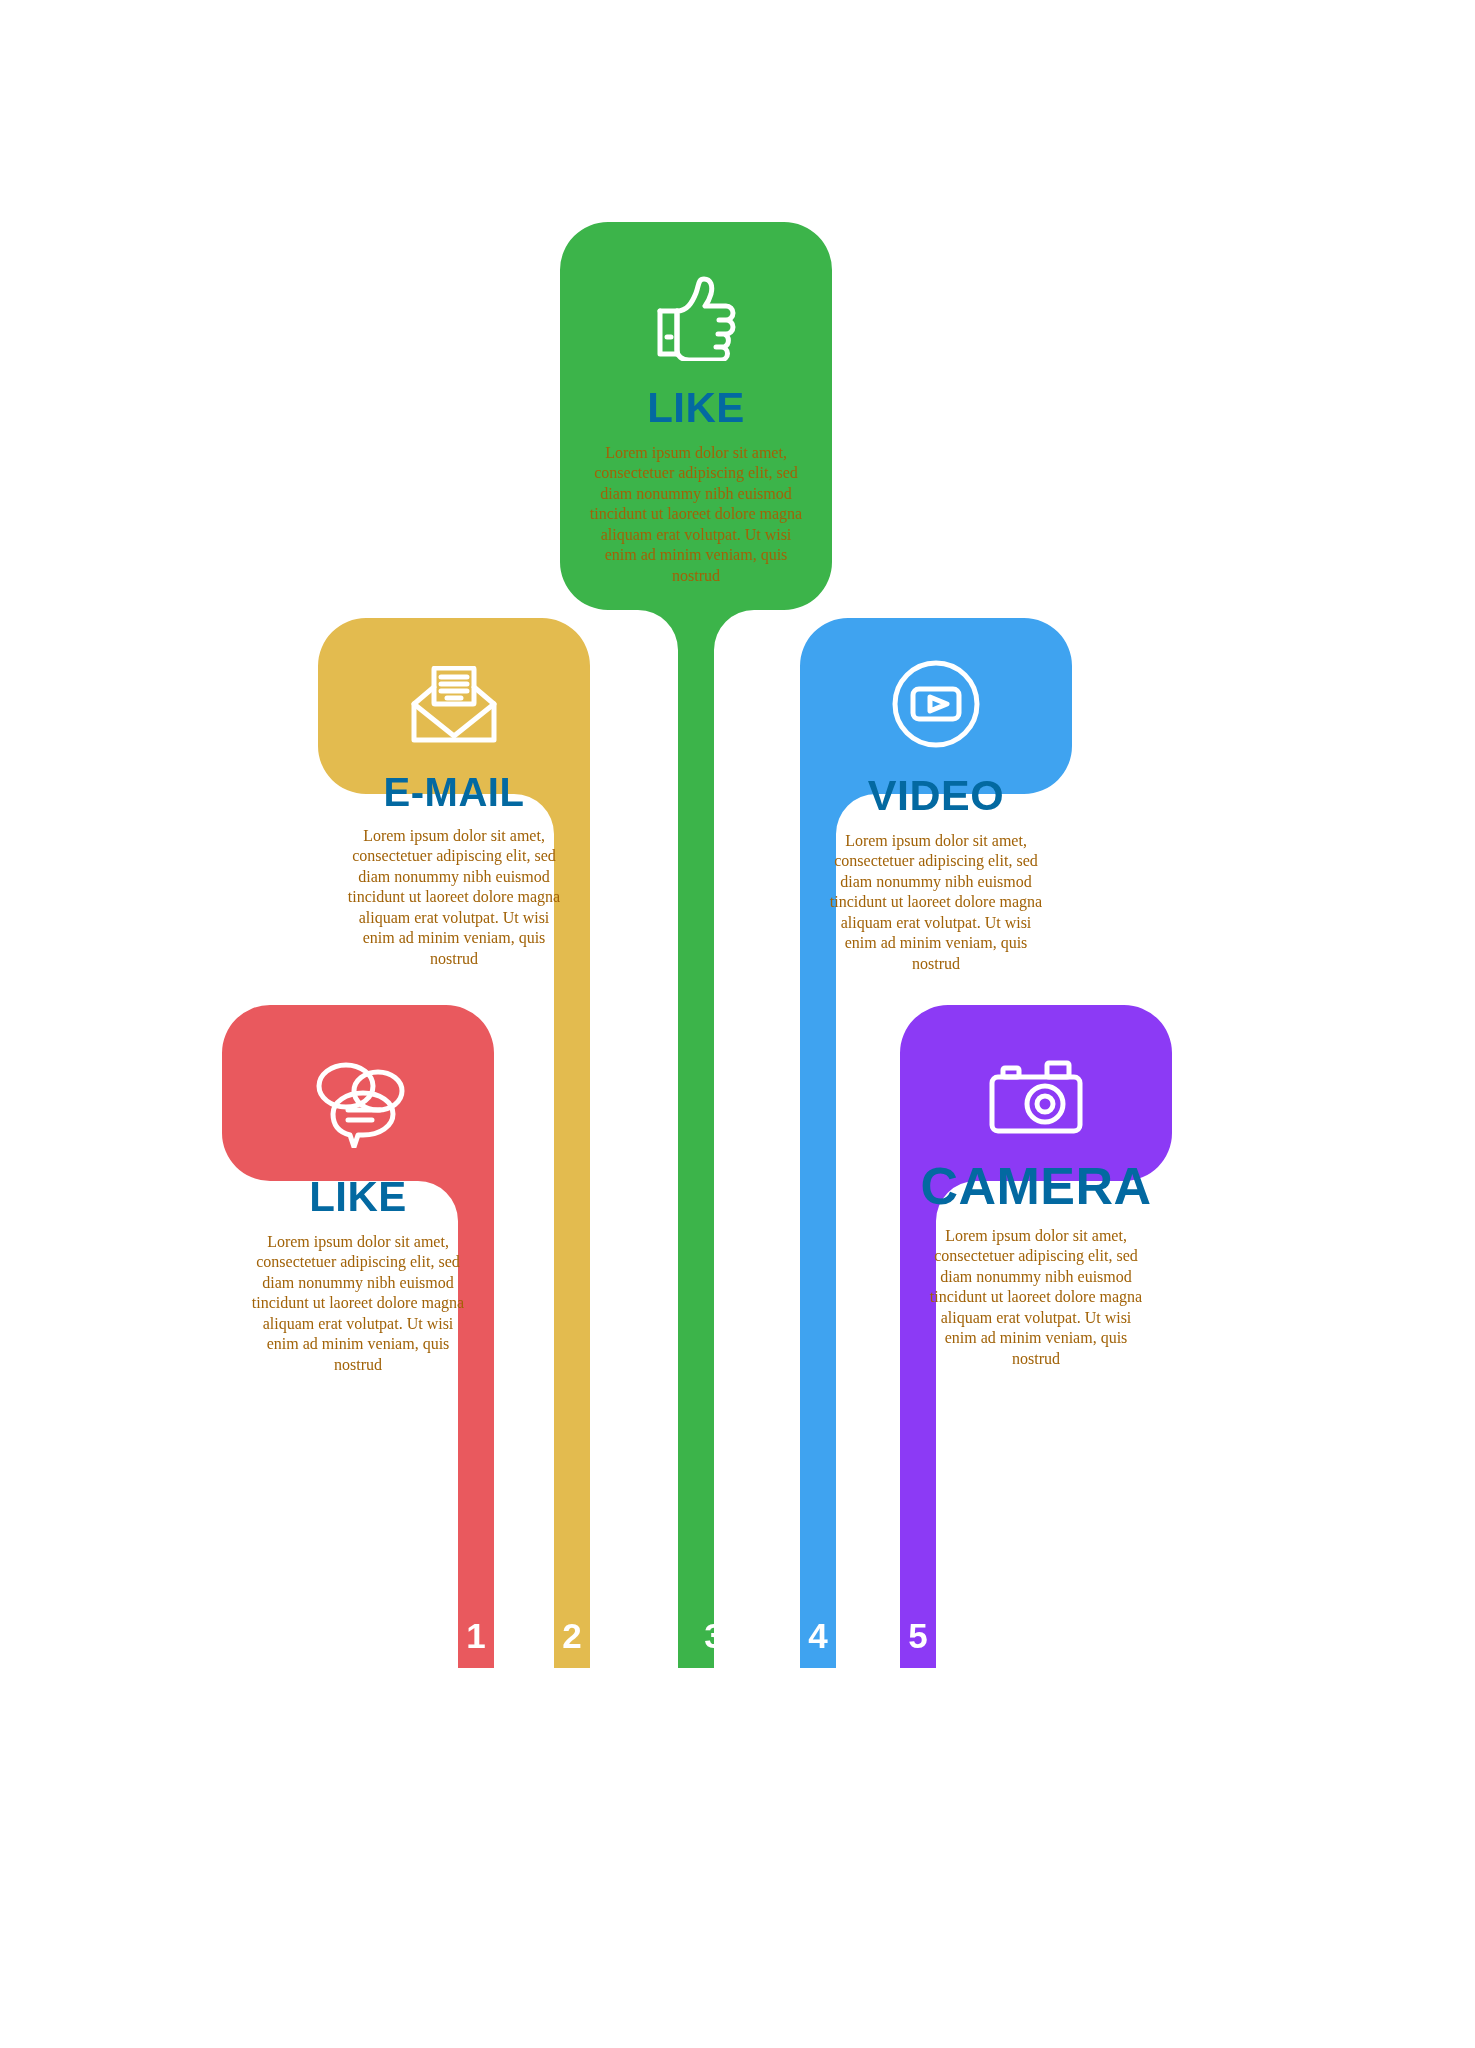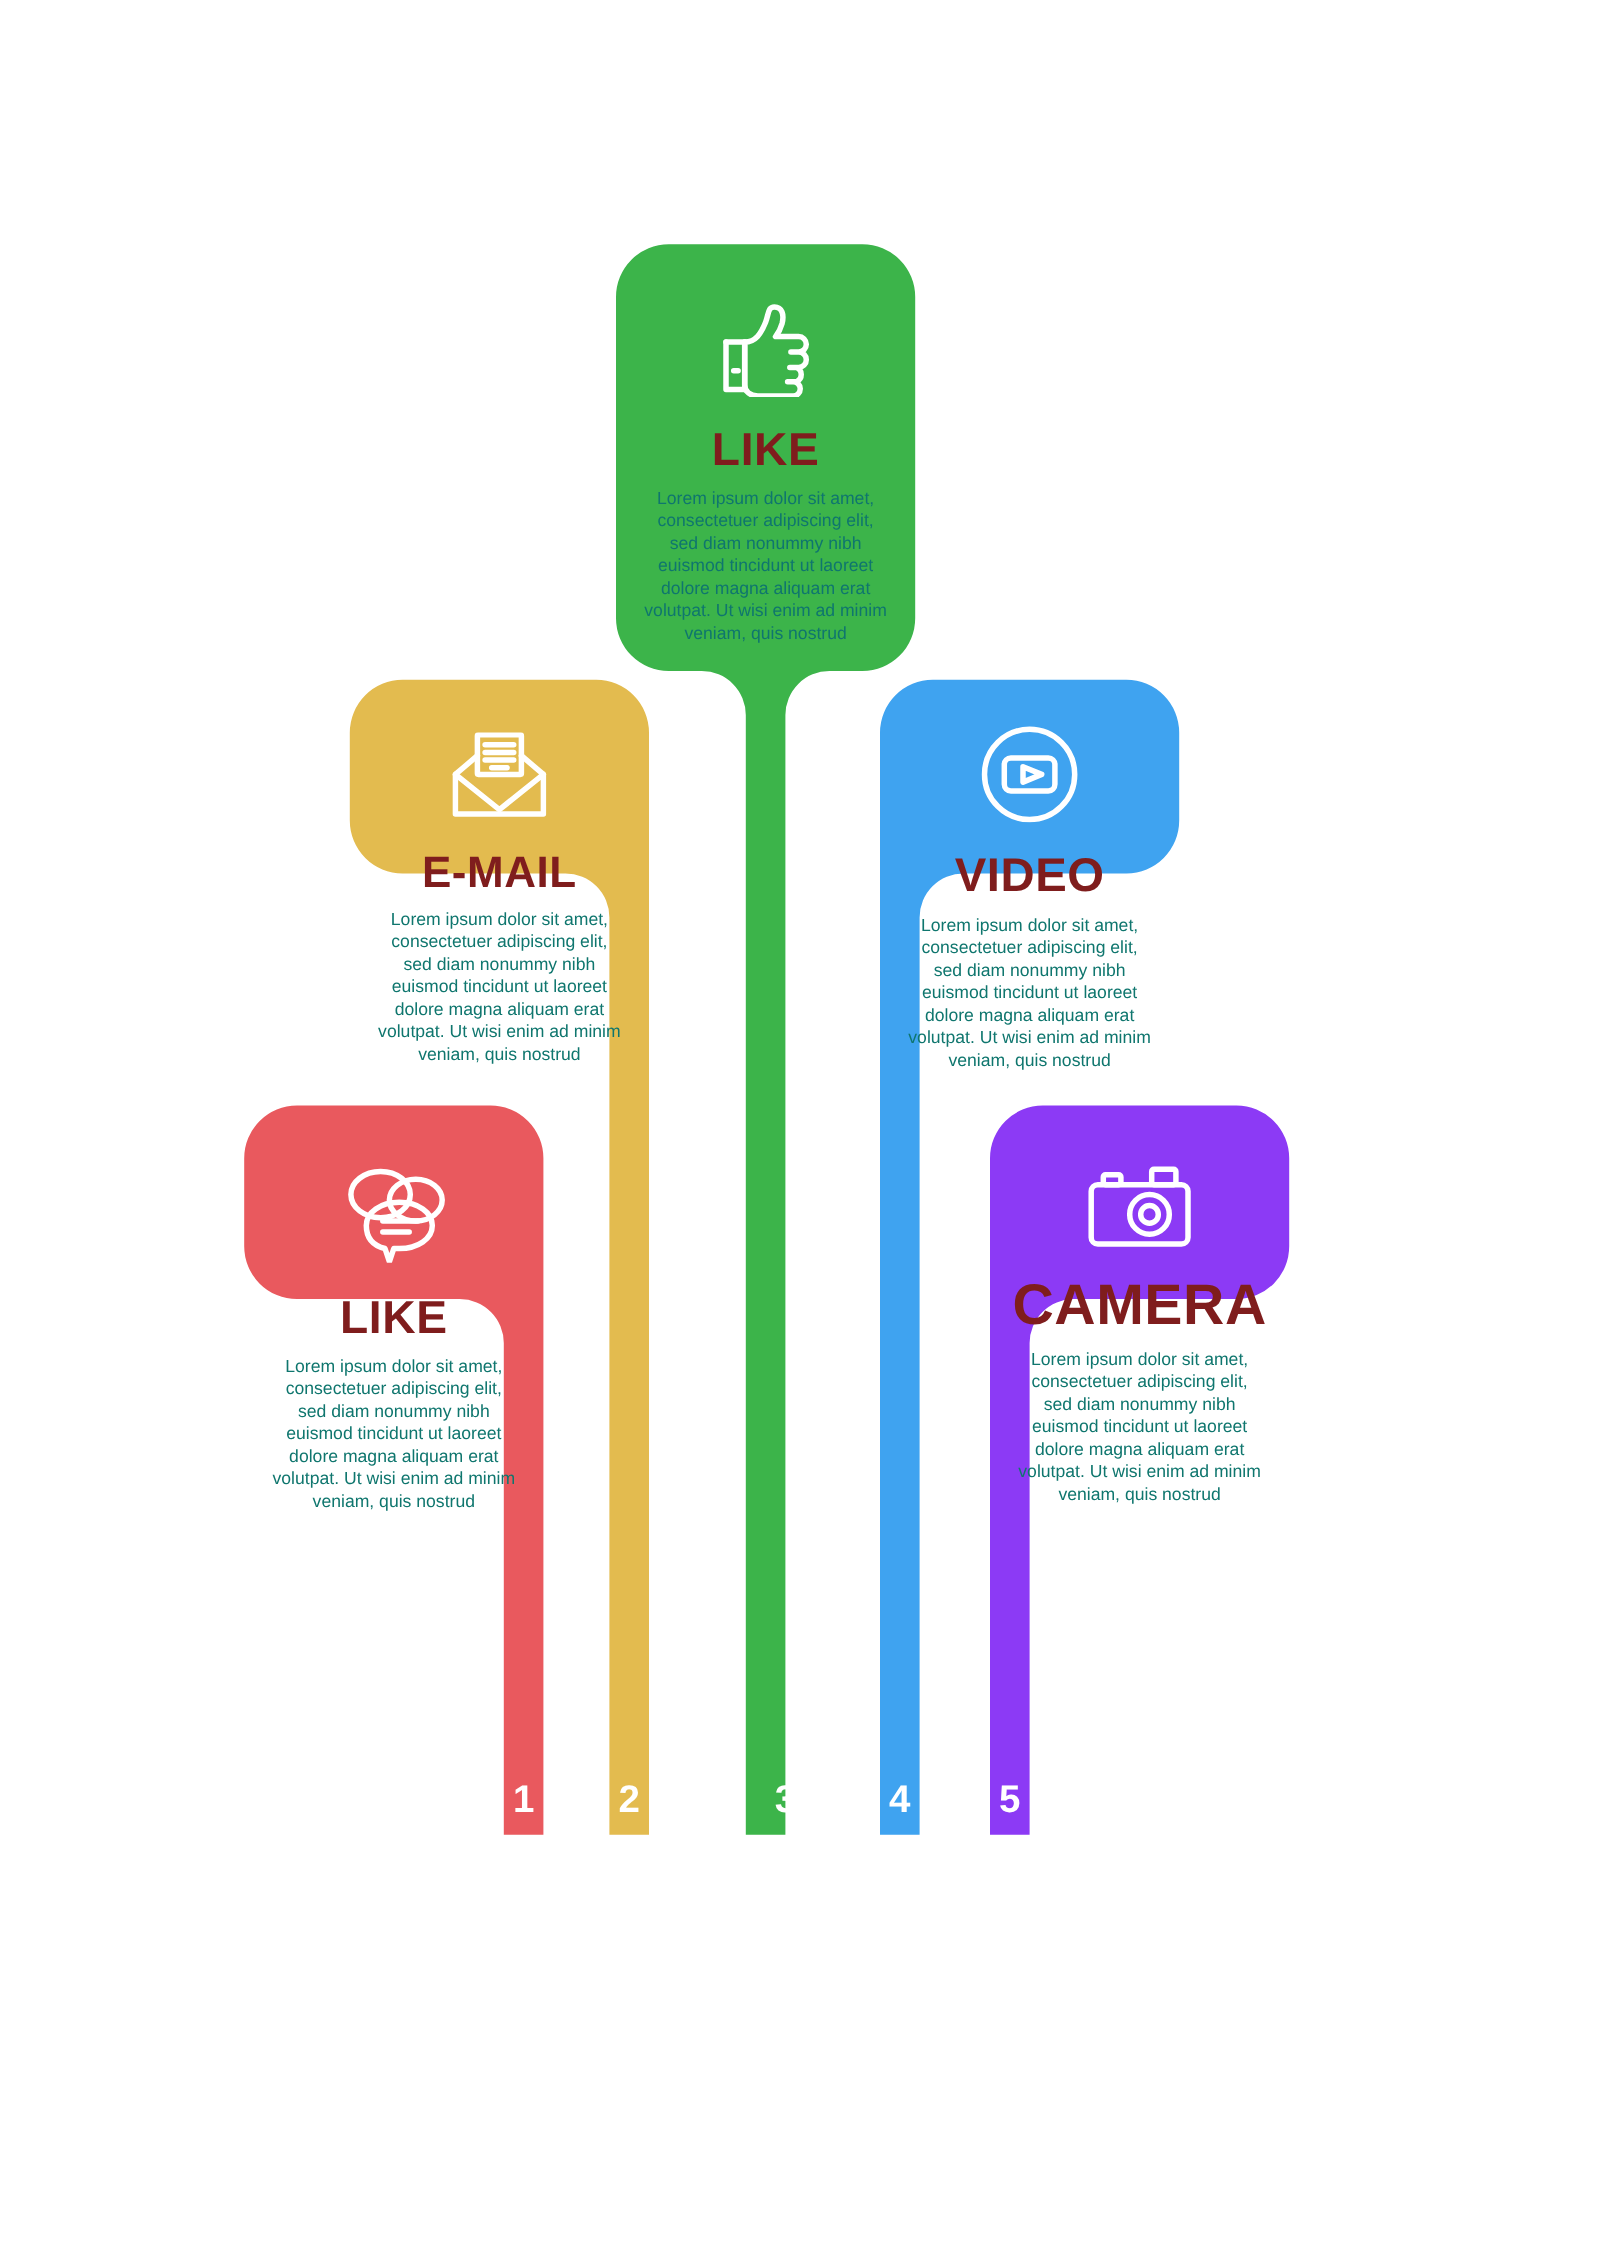--- a/index.html
+++ b/index.html
@@ -41,28 +41,29 @@
   }
   .card-icon {
     display: block;
     margin: 0 auto;
   }
   .card-title {
     font-family: "Liberation Sans Narrow", "Liberation Sans", sans-serif;
     font-weight: bold;
     font-stretch: condensed;
     letter-spacing: 0.5px;
-    color: #7f1d1d;
+    color: #0369a1;
     margin: 0;
     line-height: 1;
   }
   .card-desc {
-    color: #0f766e;
+    color: #a16207;
     margin: 0;
     line-height: 1.28;
+    font-family: Liberation Serif, serif;
   }
 
   
   .step-number {
     position: absolute;
     color: #ffffff;
     font-family: "Liberation Sans", sans-serif;
     font-weight: bold;
     text-align: center;
     line-height: 1;

